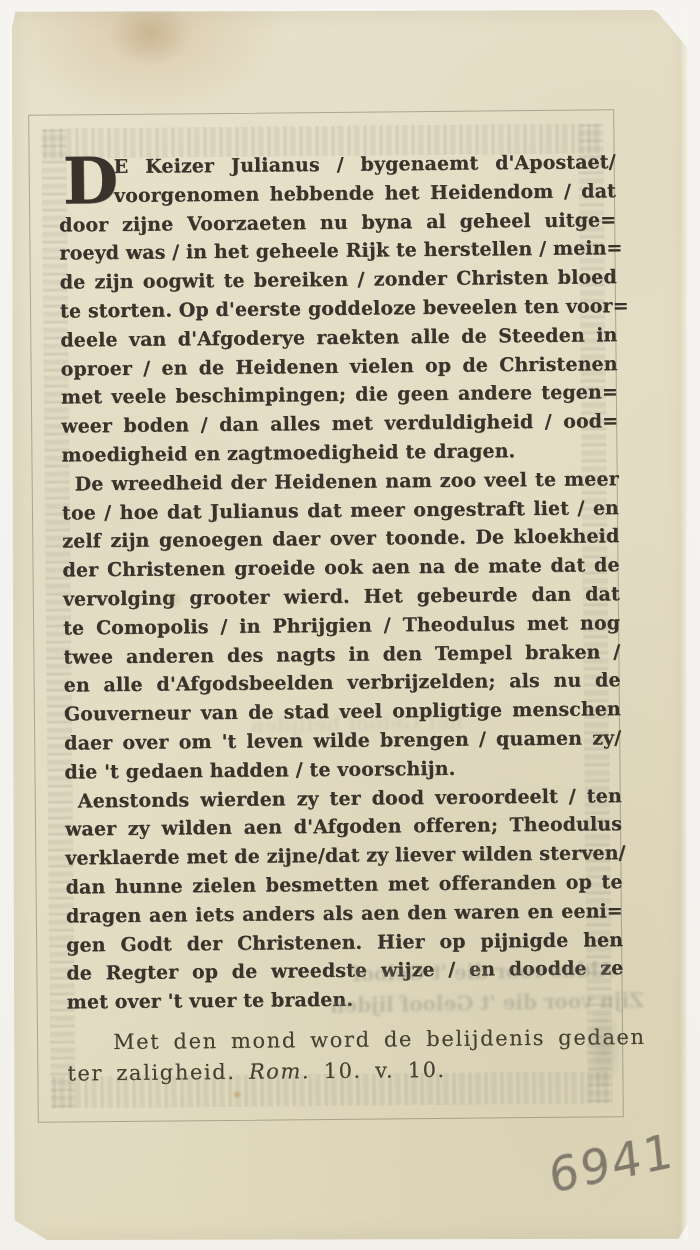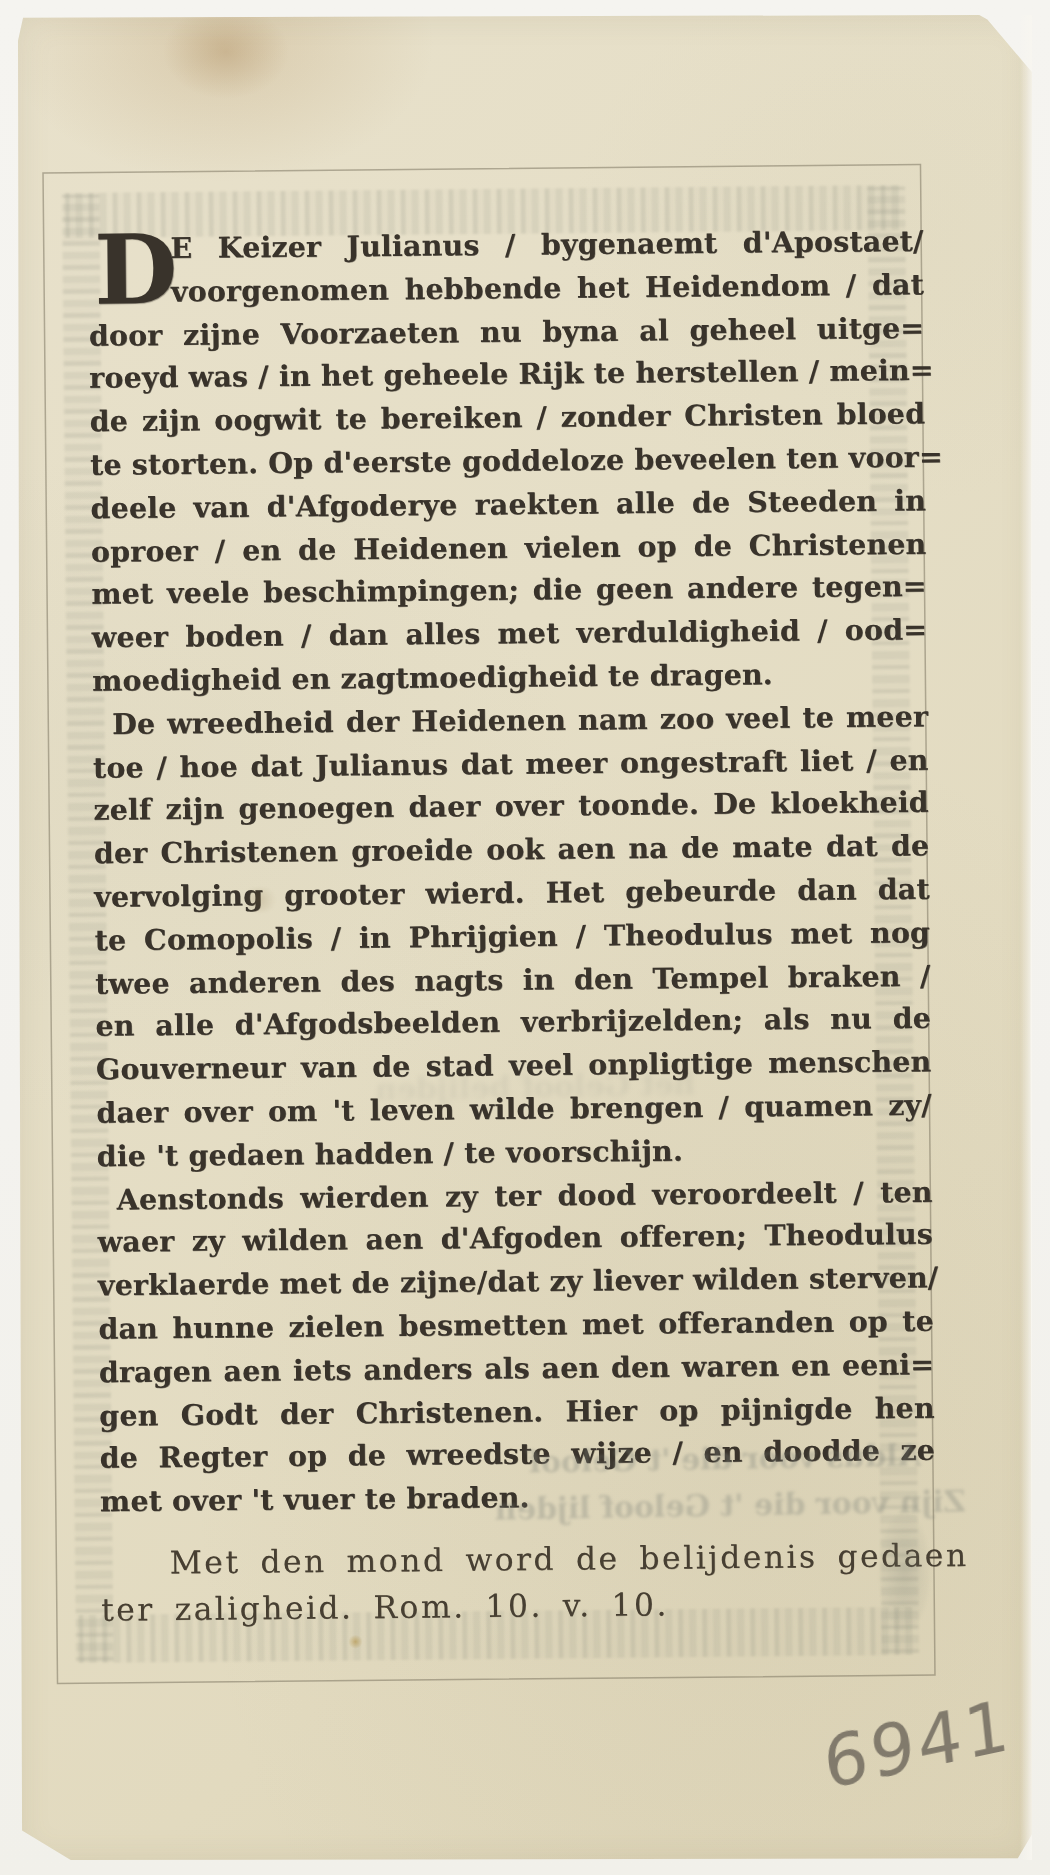--- a/index.html
+++ b/index.html
@@ -63,21 +63,21 @@
     text-shadow:.5px .5px .6px rgba(57,51,43,.5);
   }
   .scripture{margin-top:11px;}
   .scr-ln{
     display:block;width:557px;height:31px;line-height:31px;
     font:400 21px "DejaVu Serif", serif;color:#473f32;
     letter-spacing:1.6px;word-spacing:5px;white-space:nowrap;
     text-shadow:.2px .2px .3px rgba(70,62,48,.4);
   }
   .scr-ln.first{padding-left:46px;}
-  .scr-ref{}
+  .scr-ref{font-style:italic;}
   
   .bleed{
     position:absolute;transform:scaleX(-1) rotate(1deg);
     font:700 20px "DejaVu Serif", serif;color:#7f837a;
     filter:blur(1.1px);opacity:.34;white-space:nowrap;pointer-events:none;
   }
   .bleed.mid{opacity:.12;filter:blur(1.6px);}
   .fleuron{
     position:absolute;left:586px;top:1008px;width:34px;height:80px;border-radius:50%;
     background:radial-gradient(closest-side, rgba(120,125,112,.38), rgba(120,125,112,.05));

